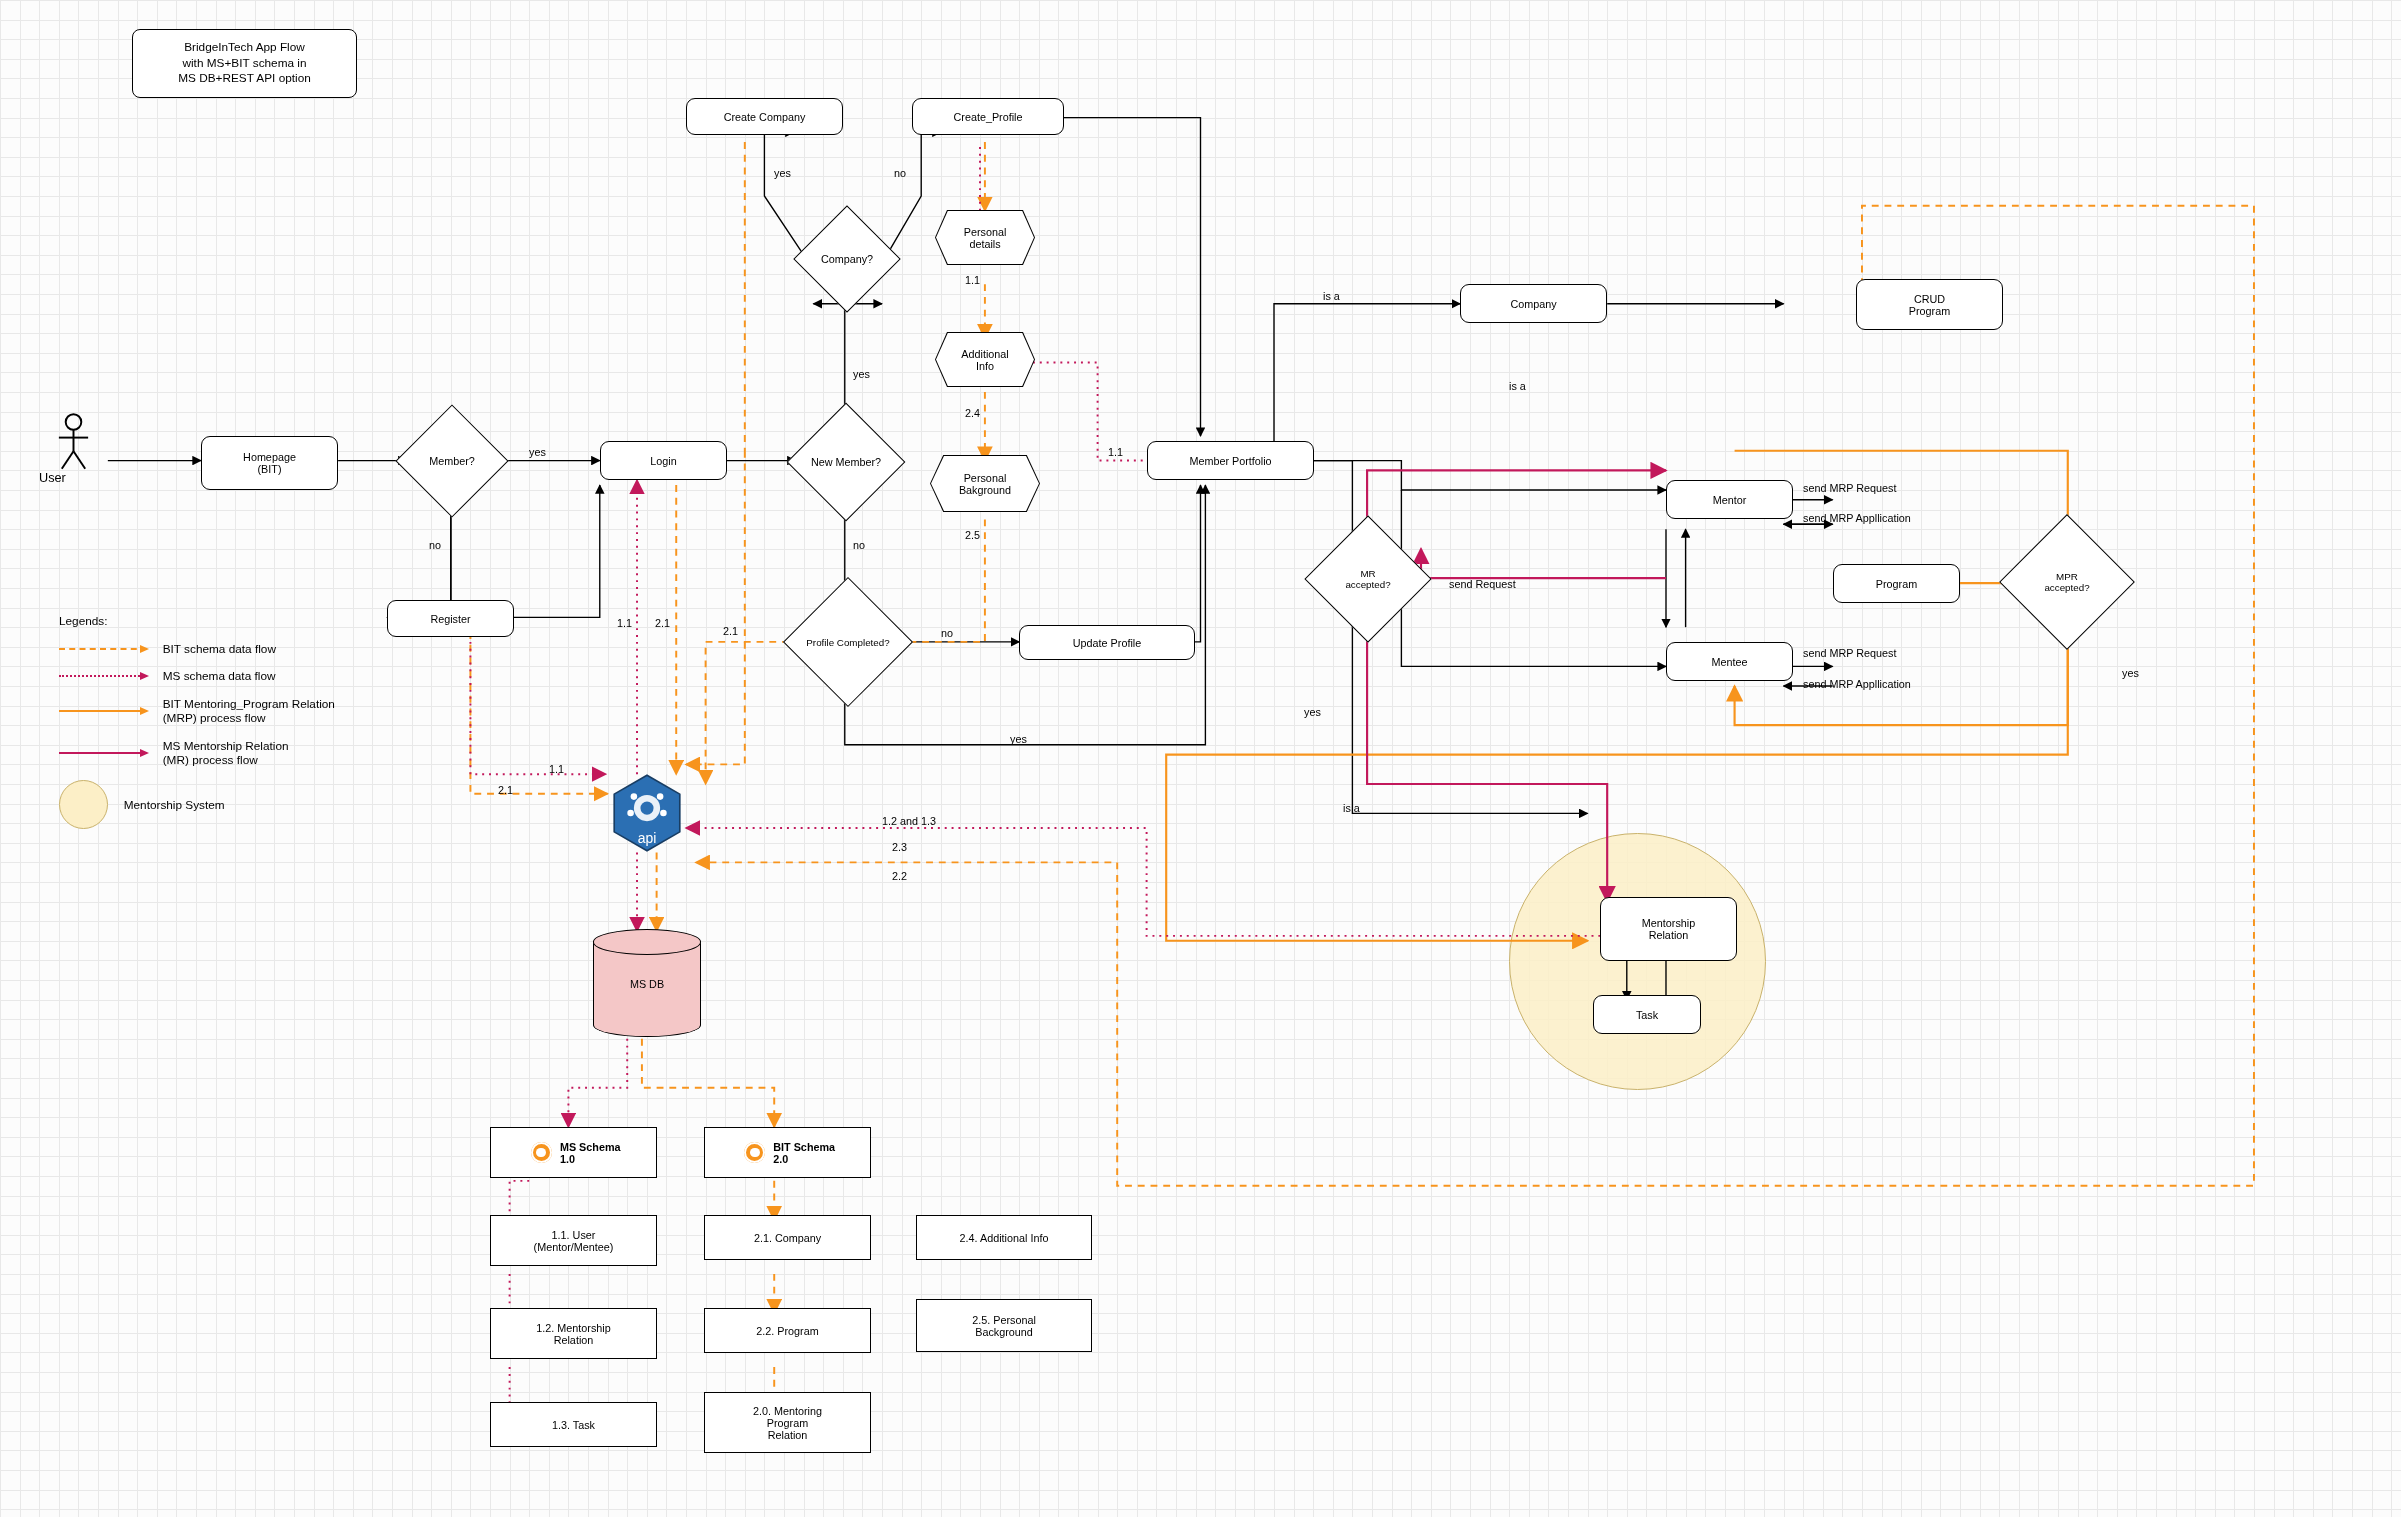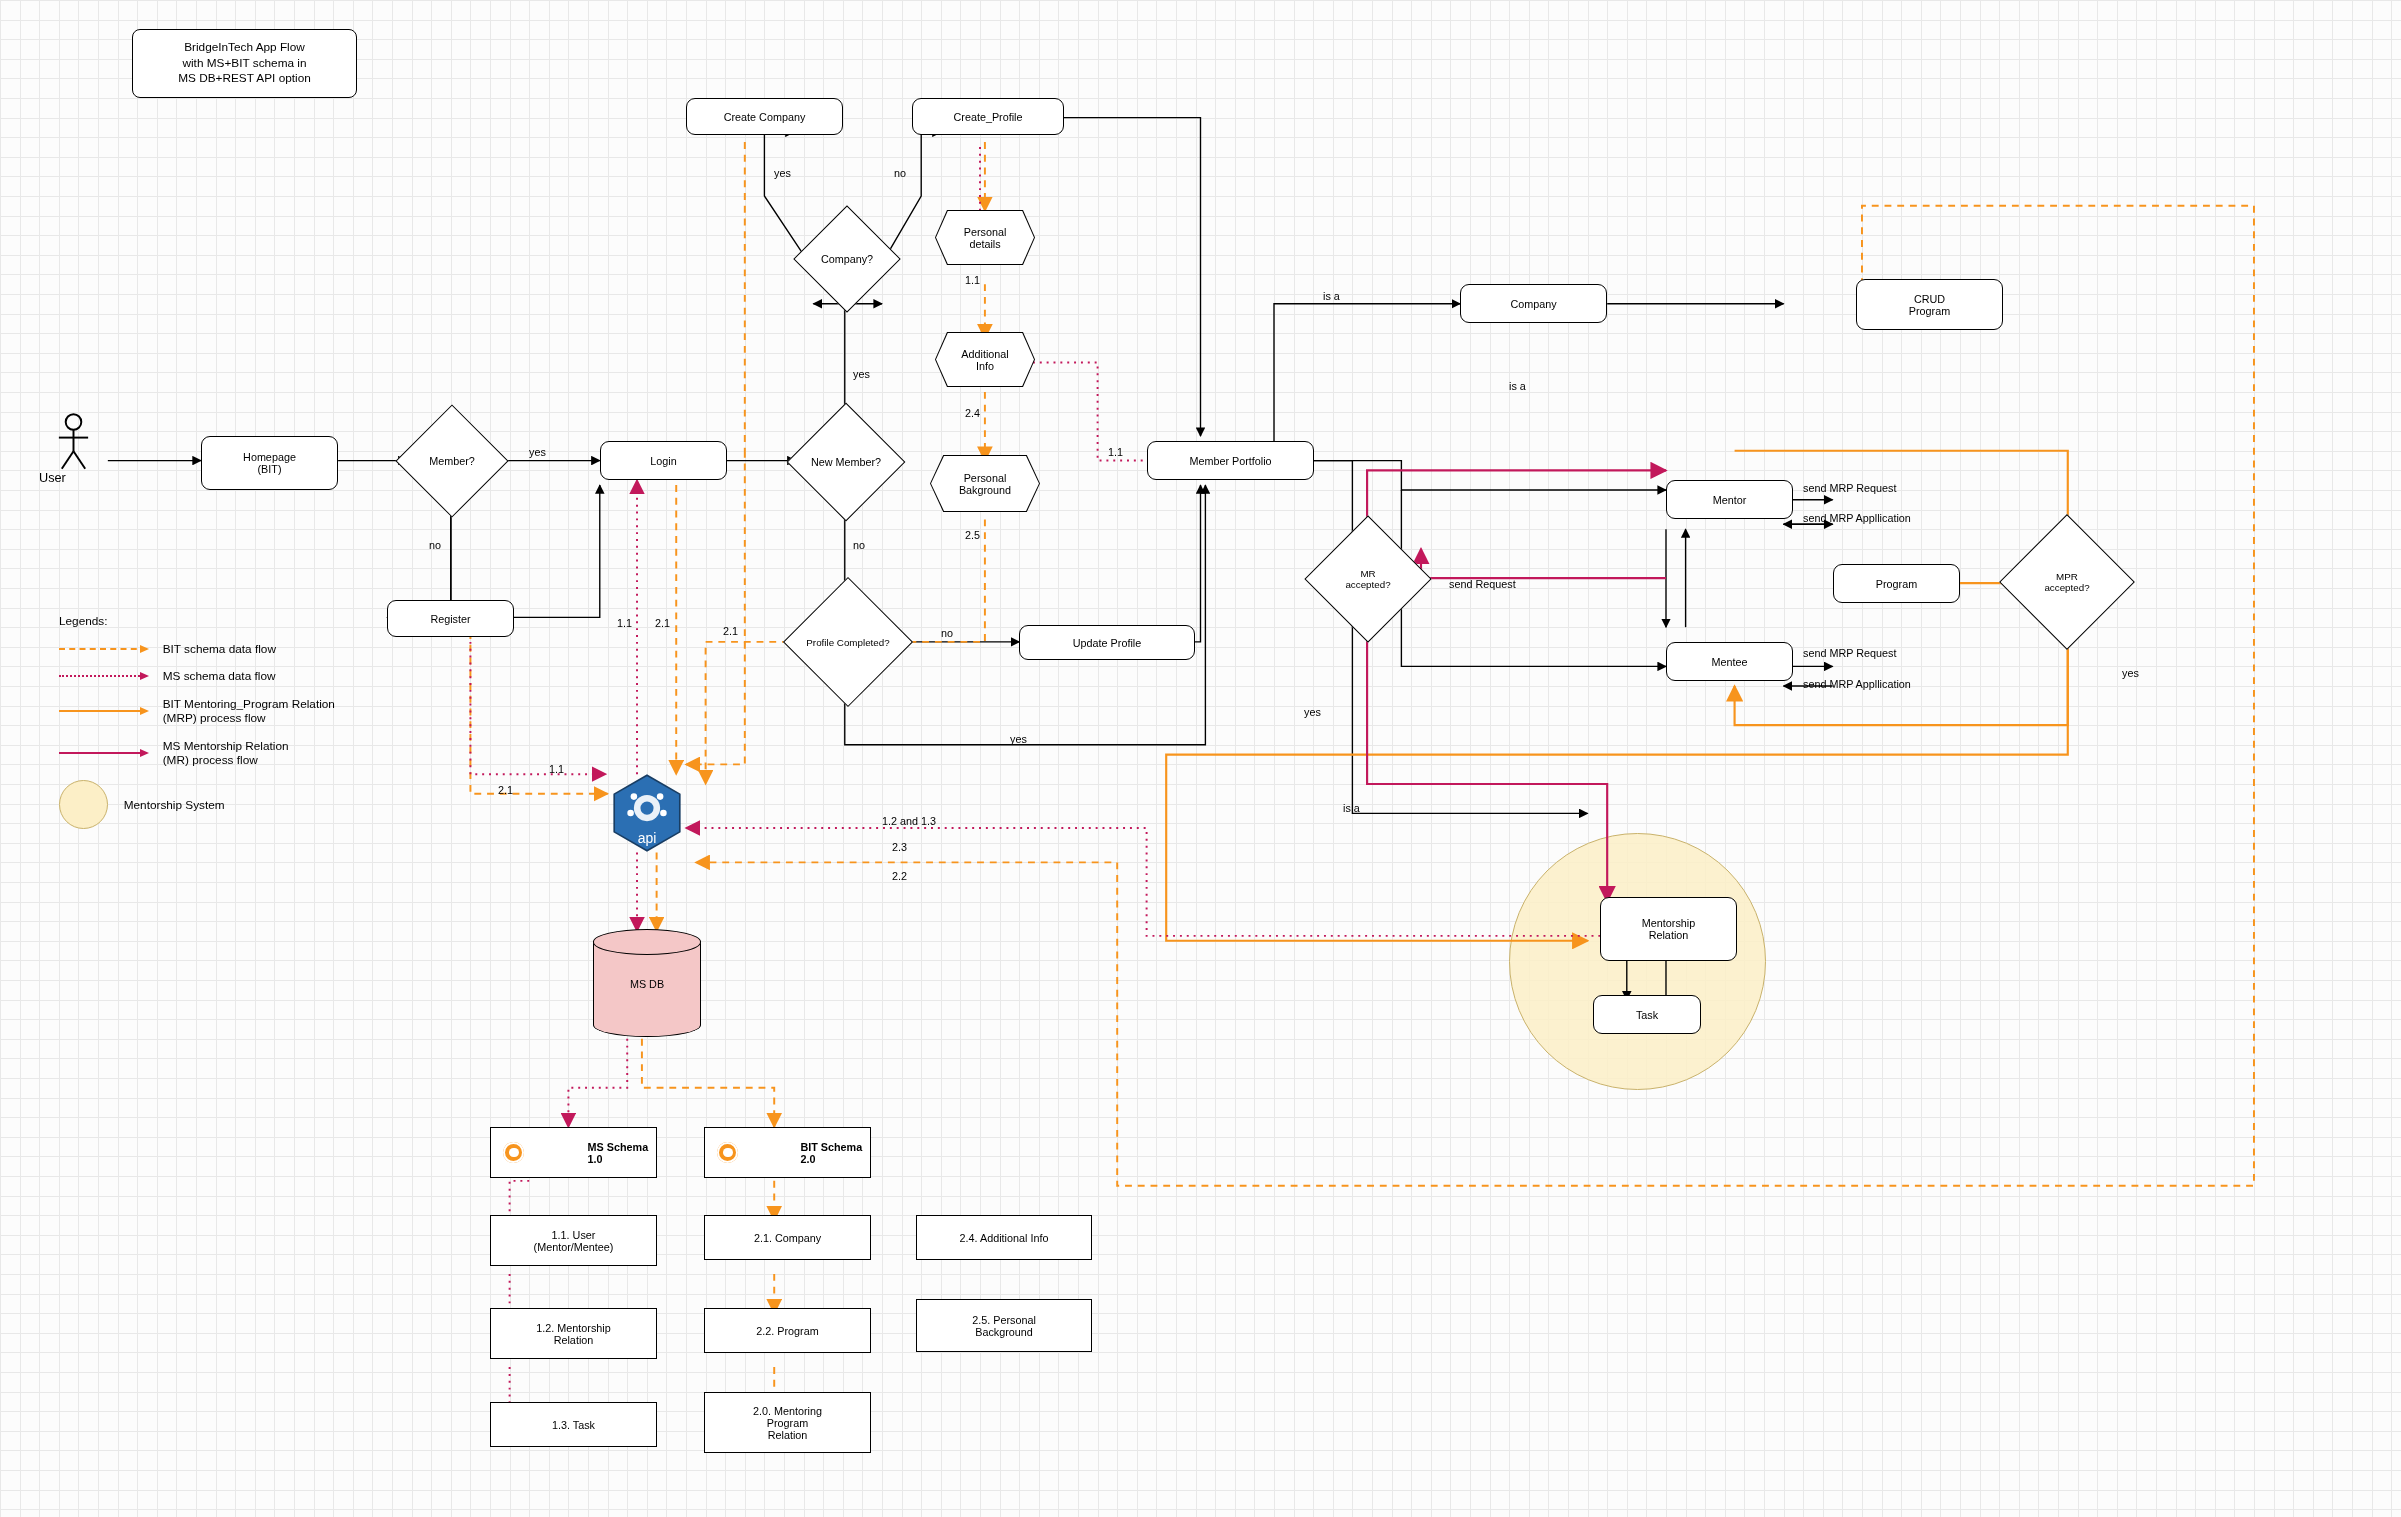--- a/index.html
+++ b/index.html
@@ -32,21 +32,21 @@
   .legend-line.mg-solid{border-top:2.9px solid #c2185b}
   .legend-line::after{content:"";position:absolute;right:-2px;top:-4.9px;border-left:9.8px solid currentColor;border-top:4.9px solid transparent;border-bottom:4.9px solid transparent}
   .legend-line.or-dash,.legend-line.or-solid{color:#f7941d}
   .legend-line.mg-dash,.legend-line.mg-solid{color:#c2185b}
   .legend-circ{width:47px;height:47px;border-radius:50%;background:#fcefc7;border:1px solid #c9b26b;margin-right:15.7px}
   .ms-circle{position:absolute;border-radius:50%;background:rgba(252,239,199,.85);border:1px solid #c9b26b}
   .label{position:absolute;font-size:10.8px;color:#000;white-space:nowrap}
   svg.wires{position:absolute;left:0;top:0;pointer-events:none}
   .gear{display:inline-block;width:21.6px;height:21.6px;background:#f7941d;border-radius:50%;position:relative;margin-right:7.8px;box-shadow:0 0 0 2px #fff inset}
   .gear::before{content:"";position:absolute;inset:5.9px;background:#fff;border-radius:50%}
-  .schema{display:flex;align-items:center;justify-content:space-between;padding-left:11.8px;font-weight:bold}
+  .schema{display:flex;align-items:center;justify-content:center;padding-left:11.8px;font-weight:bold}
   .api-badge{position:absolute;width:82px;height:82px}
   .api-badge svg{width:100%;height:100%}
   .user-fig{position:absolute;text-align:left;font-size:12.7px}
   .user-fig svg{display:block;margin:0 auto}
 </style>
 </head>
 <body>
 
 <div class="canvas">
 

